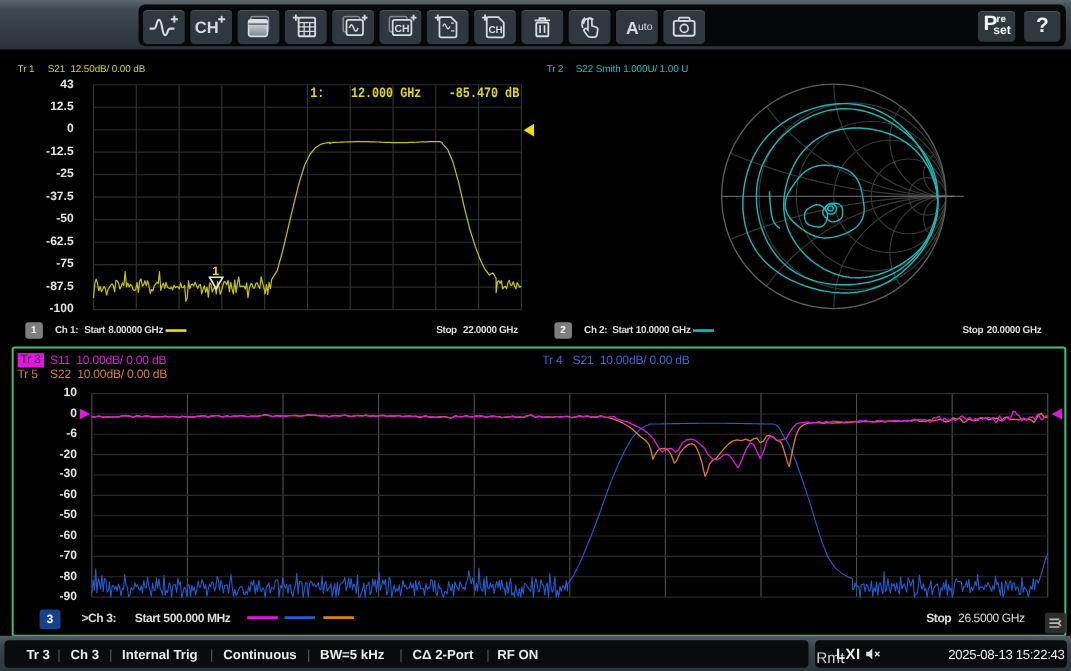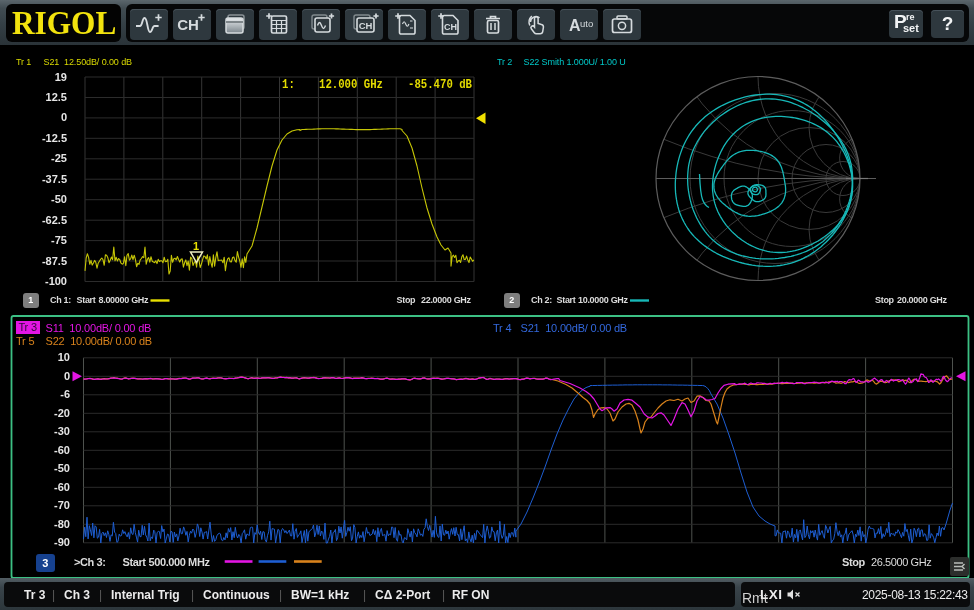--- a/index.html
+++ b/index.html
@@ -144,23 +144,20 @@
   <rect x="11.5" y="316" width="957" height="262" fill="none" stroke="#3cc084" stroke-width="1.8" rx="2"></rect>
 
   <path d="M150.5,300.5 h19" stroke="#e8e000" stroke-width="2.4"></path>
   <path d="M630,300.5 h19" stroke="#17b8b8" stroke-width="2.4"></path>
   <path d="M224.7,561.5 h27.8" stroke="#e315e3" stroke-width="2.6"></path>
   <path d="M258.6,561.5 h27.7" stroke="#1e5ed2" stroke-width="2.6"></path>
   <path d="M294,561.5 h27.7" stroke="#d8821c" stroke-width="2.6"></path>
 </svg>
 
 <div id="tb">
-  <div id="logobox">
-        <div id="logo">RIGOL</div>
-      </div>
   <div id="btnbox"></div>
   <div class="tbtn" style="left:130.2px"><svg width="38" height="31" viewBox="0 0 38 31">
           <path d="M6,17 h4 c2.6,0 2,-8 4.6,-8 c3,0 2.6,14 5.4,14 c2.6,0 2,-6 4.6,-6 h4" fill="none" stroke="#d6dbde" stroke-width="1.9"></path>
           <path d="M25.3,8.5 h6.4 M28.5,5.3 v6.4" stroke="#d6dbde" stroke-width="1.7"></path>
         </svg></div>
       <div class="tbtn" style="left:173.2px"><svg width="38" height="31" viewBox="0 0 38 31">
           <text x="15" y="21" font-family="Liberation Sans" font-size="15" font-weight="bold" fill="#d6dbde" text-anchor="middle">CH</text>
           <path d="M25.3,8.5 h6.4 M28.5,5.3 v6.4" stroke="#d6dbde" stroke-width="1.7"></path>
         </svg></div>
       <div class="tbtn" style="left:216.2px"><svg width="38" height="31" viewBox="0 0 38 31">
@@ -218,21 +215,21 @@
     <span style="position:absolute;left:17px;top:2px;font-size:9px;font-weight:bold">re</span>
     <span style="position:absolute;left:14px;top:12px;font-size:11px;font-weight:bold">set</span>
   </div>
   <div class="sbtn" style="left:930.8px;text-align:center;font-size:19px;font-weight:bold;line-height:27px">?</div>
 </div>
 
 <div class="h9" style="left:16px;top:57px;color:#d9d900">Tr 1</div>
 <div class="h9" style="left:43.5px;top:57px;color:#d9d900">S21  12.50dB/ 0.00 dB</div>
 <div class="h9" style="left:497px;top:57px;color:#00c8c8">Tr 2</div>
 <div class="h9" style="left:523.5px;top:57px;color:#00c8c8">S22 Smith 1.000U/ 1.00 U</div>
-<div class="ylab l1" style="top:70.5px;right:907px">19</div>
+<div class="ylab l1" style="top:70.5px;right:907px">43</div>
     <div class="ylab l1" style="top:91.0px;right:907px">12.5</div>
     <div class="ylab l1" style="top:111.4px;right:907px">0</div>
     <div class="ylab l1" style="top:131.8px;right:907px">-12.5</div>
     <div class="ylab l1" style="top:152.3px;right:907px">-25</div>
     <div class="ylab l1" style="top:172.8px;right:907px">-37.5</div>
     <div class="ylab l1" style="top:193.2px;right:907px">-50</div>
     <div class="ylab l1" style="top:213.7px;right:907px">-62.5</div>
     <div class="ylab l1" style="top:234.1px;right:907px">-75</div>
     <div class="ylab l1" style="top:254.5px;right:907px">-87.5</div>
     <div class="ylab l1" style="top:275.0px;right:907px">-100</div>
@@ -289,21 +286,21 @@
       <div id="sbr"></div>
     </div>
 <div class="sbt" style="left:24px">Tr 3</div>
 <div class="sbt sep" style="left:52px">|</div>
 <div class="sbt" style="left:64px">Ch 3</div>
 <div class="sbt sep" style="left:99px">|</div>
 <div class="sbt" style="left:111px">Internal Trig</div>
 <div class="sbt sep" style="left:191px">|</div>
 <div class="sbt" style="left:203px">Continuous</div>
 <div class="sbt sep" style="left:279px">|</div>
-<div class="sbt" style="left:291px">BW=1 kHz</div>
+<div class="sbt" style="left:291px">BW=5 kHz</div>
 <div class="sbt sep" style="left:363px">|</div>
 <div class="sbt" style="left:375px">CΔ 2-Port</div>
 <div class="sbt sep" style="left:442px">|</div>
 <div class="sbt" style="left:452px">RF ON</div>
 <div class="sbt" style="left:742px;top:590px;font-size:14px;font-weight:normal;color:#cfcfcf">Rmt</div>
 <div class="sbt" style="left:760px;top:587px;font-size:13.5px;letter-spacing:0.5px">LXI</div>
 <svg class="abs" style="left:786px;top:588px" width="16" height="13" viewBox="0 0 16 13">
   <path d="M1.5,4.5 h2.5 l3,-3 v10 l-3,-3 h-2.5 z" fill="#e0e0e0"></path>
   <path d="M9.5,4.5 l4,4 M13.5,4.5 l-4,4" stroke="#e0e0e0" stroke-width="1.3"></path>
 </svg>

